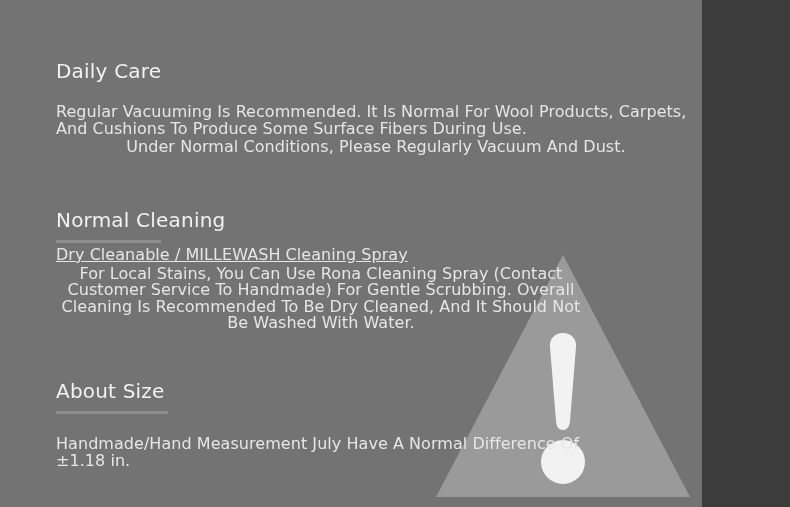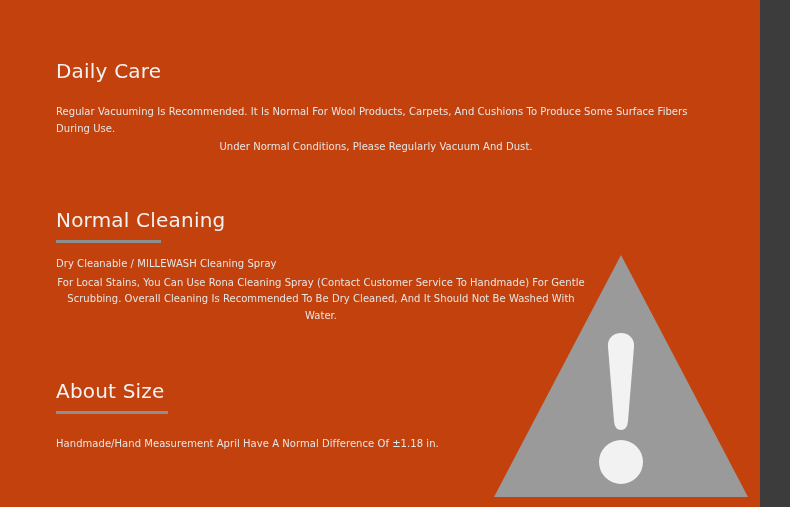--- a/index.html
+++ b/index.html
@@ -10,23 +10,23 @@
     width: 790px;
     height: 507px;
     background: #3c3c3c;
     font-family: "DejaVu Sans", "Liberation Sans", sans-serif;
     color: #e8e8e8;
     overflow: hidden;
     position: relative;
   }
   .page {
     position: relative;
-    width: 760px;
+    width: 702px;
     height: 507px;
-    background: #c2410c;
+    background: #737373;
     overflow: hidden;
   }
 
   
   .warning-mark {
     position: absolute;
     right: 8px;
     bottom: 0;
     width: 262px;
     height: 262px;
@@ -62,28 +62,28 @@
   .heading-underline {
     height: 3px;
     background: #8e8e8e;
     margin-top: 7px;
   }
   .ul-daily { width: 0px; height: 0; }
   .ul-stain { width: 105px; }
   .ul-size  { width: 112px; }
 
   .body-text {
-    font-size: 10px;
+    font-size: 16px;
     line-height: 16.5px;
     color: #e6e6e6;
     margin: 0;
     letter-spacing: 0.05px;
   }
   .gap-1 { margin-top: 20px; }
-  .gap-2 { margin-top: 13px; }
+  .gap-2 { margin-top: 4px; text-decoration: underline; }
   .gap-3 { margin-top: 22px; }
   .subline { margin-top: 2px; text-align: center; }
   .para-narrow { width: 640px; }
   .para-mid { width: 530px; }
 </style>
 </head>
 <body>
 
 <div class="page">
 
@@ -107,17 +107,17 @@
     <div class="section sec-stain">
       <h2 class="section-heading">Normal Cleaning</h2>
       <div class="heading-underline ul-stain"></div>
       <p class="body-text para-mid gap-2">Dry Cleanable / MILLEWASH Cleaning Spray</p>
       <p class="body-text para-mid subline">For Local Stains, You Can Use Rona Cleaning Spray (Contact Customer Service To Handmade) For Gentle Scrubbing. Overall Cleaning Is Recommended To Be Dry Cleaned, And It Should Not Be Washed With Water.</p>
     </div>
 
     <div class="section sec-size">
       <h2 class="section-heading">About Size</h2>
       <div class="heading-underline ul-size"></div>
-      <p class="body-text para-mid gap-3">Handmade/Hand Measurement April Have A Normal Difference Of ±1.18 in.</p>
+      <p class="body-text para-mid gap-3">Handmade/Hand Measurement July Have A Normal Difference Of ±1.18 in.</p>
     </div>
 
   </div>
 </div>
 
 </body></html>

